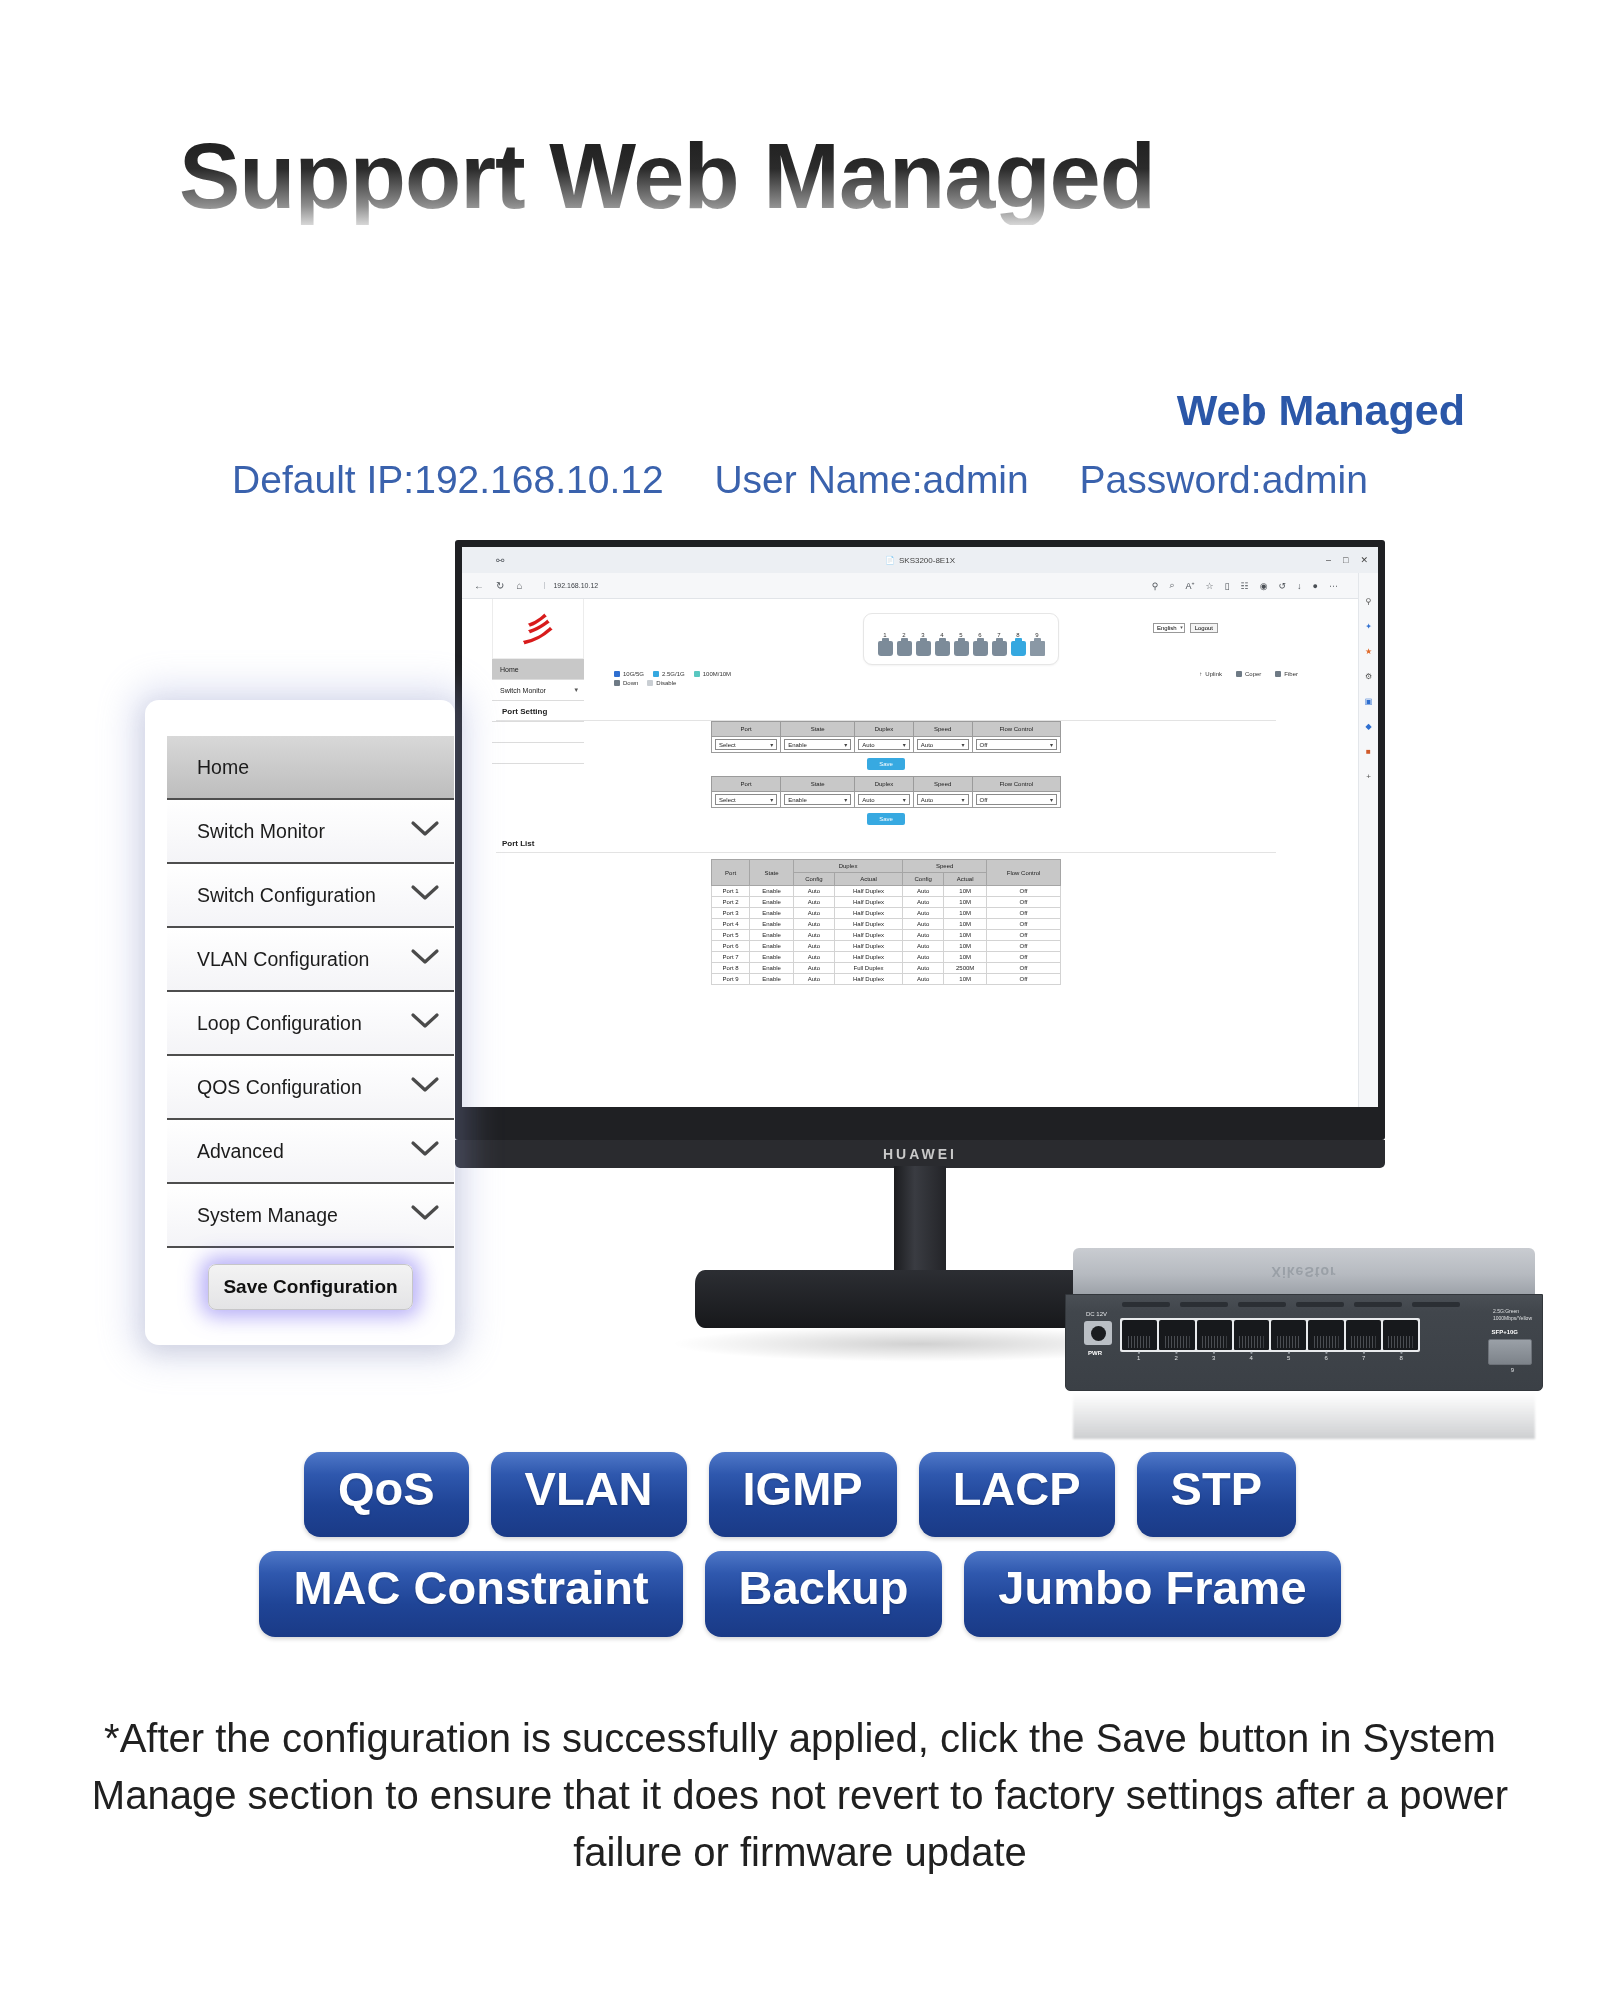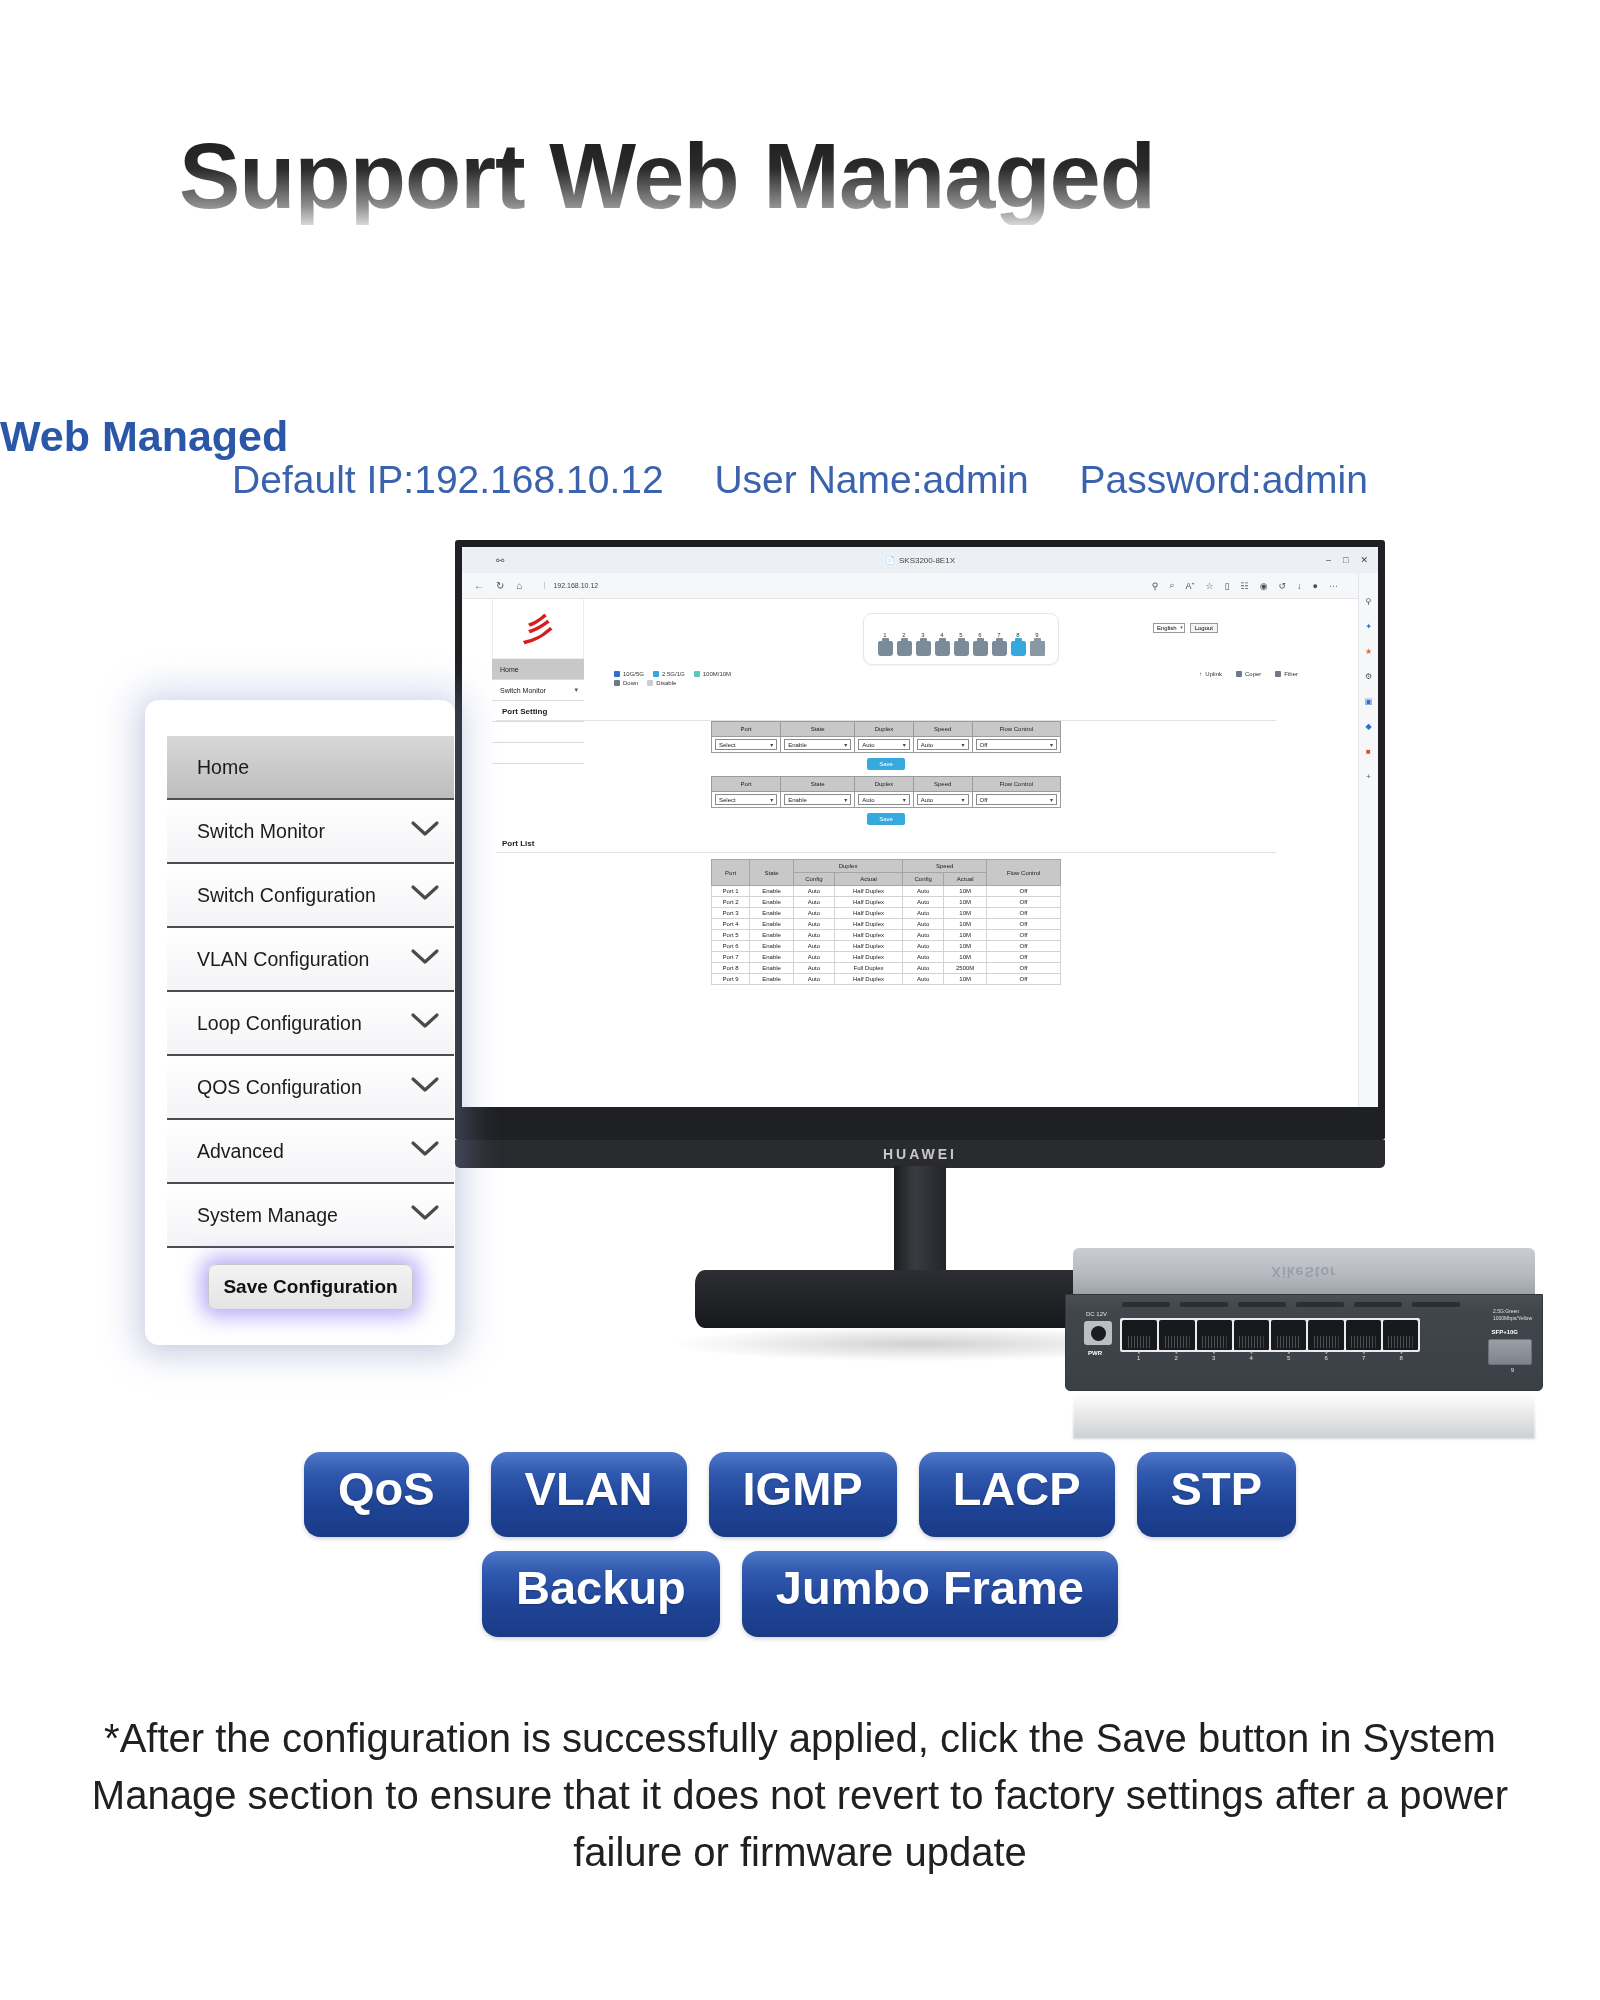--- a/index.html
+++ b/index.html
@@ -14,21 +14,21 @@
   .hero-title{
     position:absolute; top:128px; left:0; width:1334px; text-align:center;
     font-size:92px; font-weight:bold; letter-spacing:-1px;
     font-family:"Liberation Sans", sans-serif;
     background: linear-gradient(180deg,#1c1c1c 0%,#2b2b2b 42%,#8d8d8d 80%,#d7d7d7 100%);
     -webkit-background-clip:text; background-clip:text;
     -webkit-text-fill-color:transparent; color:transparent;
     line-height:1.05;
   }
   .sub-title{
-    position:absolute; top:412px; left:0; width:1465px; text-align:left;
+    position:absolute; top:386px; left:0; width:1465px; text-align:right;
     font-size:43px; font-weight:bold; color:#2b57a8;
   }
   .cred-line{
     position:absolute; top:458px; left:0; width:1600px; text-align:center;
     font-size:39px; color:#3a62ad; white-space:nowrap;
   }
   .cred-line span{ margin:17px 20px; }
 
   
   .monitor-wrap{ position:absolute; left:455px; top:540px; width:930px; height:630px; }
@@ -676,18 +676,19 @@
 
 <div class="badges">
   <div class="badge-row" id="badge-row-1">
       <div class="badge">QoS</div>
       <div class="badge">VLAN</div>
       <div class="badge">IGMP</div>
       <div class="badge">LACP</div>
       <div class="badge">STP</div>
     </div>
   <div class="badge-row" id="badge-row-2">
+      <div class="badge">MAC Constraint</div>
       <div class="badge">Backup</div>
       <div class="badge">Jumbo Frame</div>
     </div>
 </div>
 
 <div class="footnote">*After the configuration is successfully applied, click the Save button in System Manage section to ensure that it does not revert to factory settings after a power failure or firmware update</div>
 
 </body></html>

